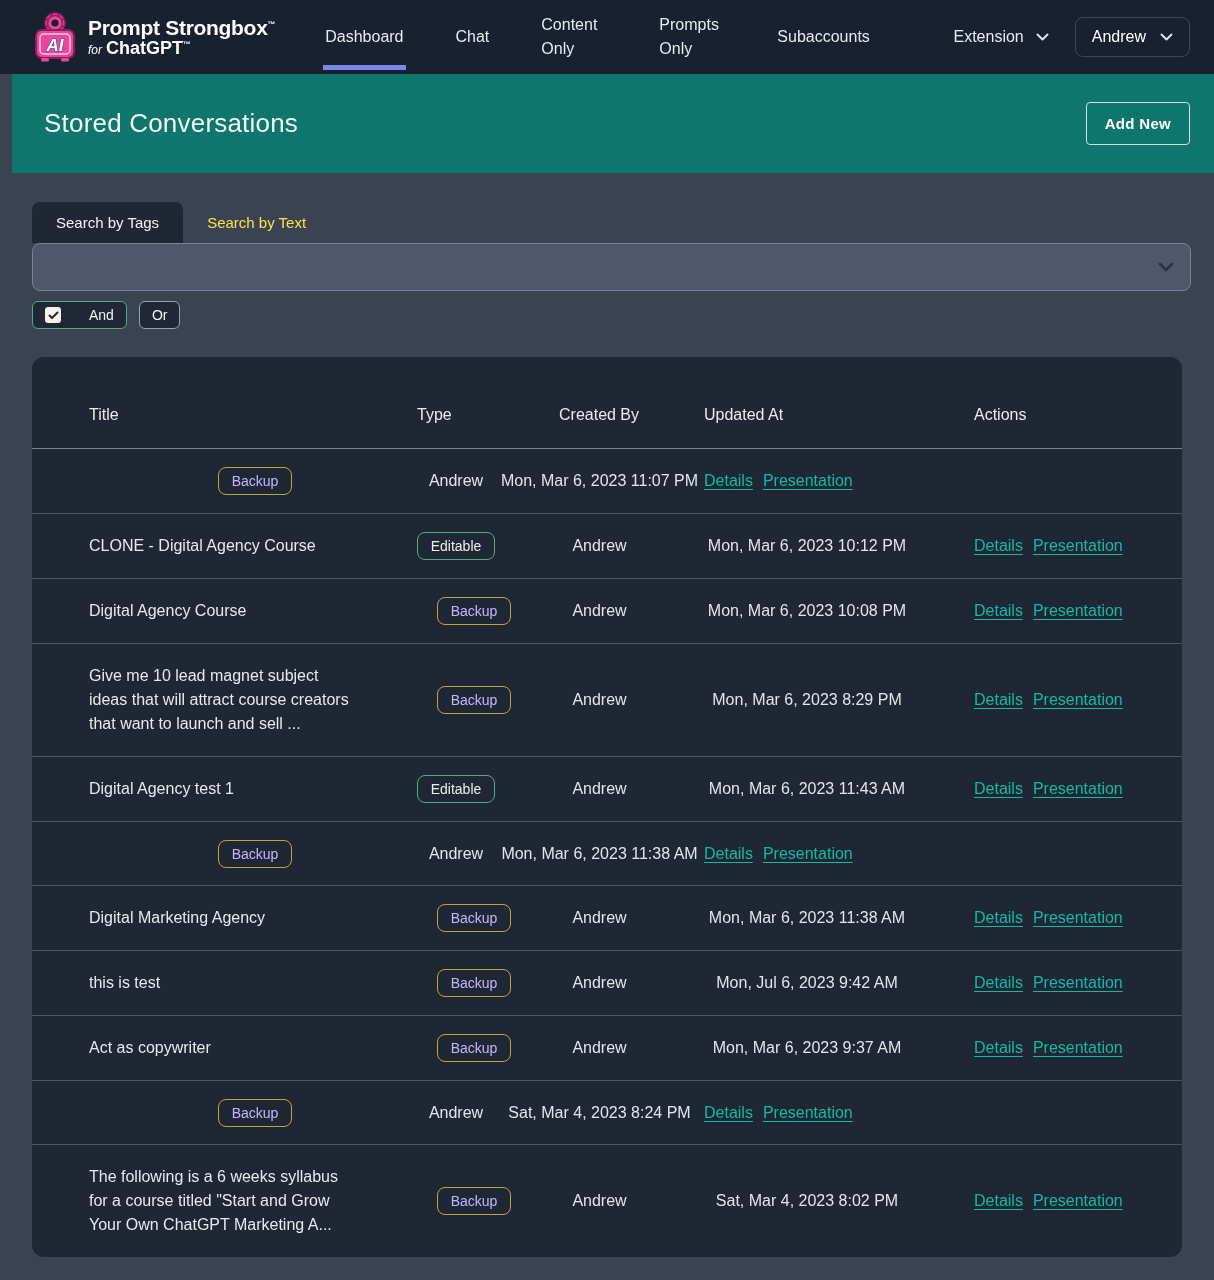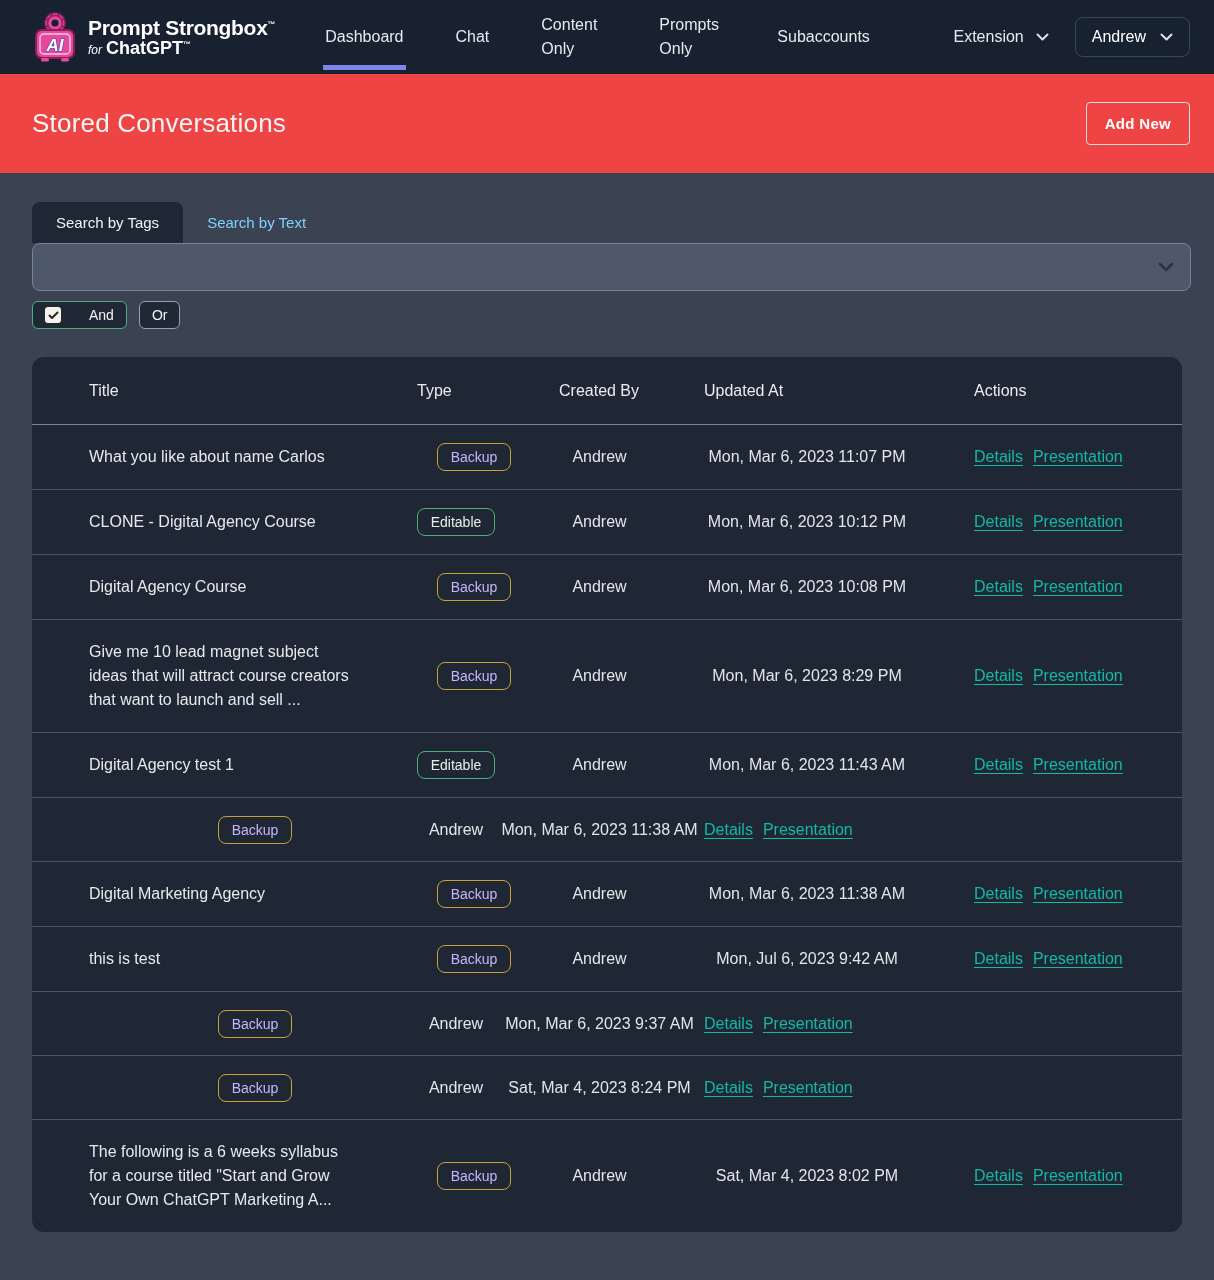--- a/index.html
+++ b/index.html
@@ -16,42 +16,42 @@
   sup.tm { font-size:8px; font-weight:700; vertical-align:super; }
   .nav-links { display:flex; align-items:center; gap:52px; margin-left:50px; flex:1 1 auto; }
   .nav-item { font-size:16px; color:#e7eaee; height:74px; display:flex; align-items:center; position:relative; cursor:pointer; white-space:nowrap; }
   .nav-item.narrow { white-space:normal; max-width:66px; line-height:24px; }
   .nav-item.active::after { content:""; position:absolute; left:-2px; right:-2px; bottom:4px; height:5px; background:#7b86e8; }
   .extension { display:flex; align-items:center; gap:12px; margin-left:auto; margin-right:26px; font-size:16px; cursor:pointer; white-space:nowrap; }
   .account-btn { display:flex; align-items:center; gap:14px; border:1px solid #3a4659; border-radius:8px; padding:10px 16px; font-size:16px; color:#ffffff; background:transparent; cursor:pointer; white-space:nowrap; }
   .chev { color:#dfe3e9; display:inline-flex; }
 
   
-  .page-header { height:99px; background:#ef4444; display:flex; align-items:center; justify-content:space-between; padding:0 24px 0 32px; }
+  .page-header { height:99px; background:#0f766e; display:flex; align-items:center; justify-content:space-between; padding:0 24px 0 32px;margin-left:12px; }
   .page-title { font-size:26px; font-weight:500; color:#f2f4f6; letter-spacing:0.2px; }
   .add-new-btn { border:1px solid #d9dce1; border-radius:4px; background:transparent; color:#ffffff; font-weight:700; font-size:15px; padding:12px 18px; letter-spacing:0.3px; cursor:pointer; font-family:inherit; }
 
   
   .main { padding-top:29px; }
   .tabs { display:flex; margin-left:32px; }
   .tab { padding:12px 24px; font-size:15px; border-radius:8px 8px 0 0; cursor:pointer; }
   .tab.active { background:#1f2734; color:#f0f2f5; }
-  .tab.inactive { color:#7dd3fc; }
+  .tab.inactive { color:#fde047; }
   .tag-select { margin:0 23px 0 32px; height:48px; background:#4e586a; border:1px solid #78839a; border-radius:8px; position:relative; cursor:pointer; }
   .tag-select .chev { position:absolute; right:16px; top:50%; transform:translateY(-50%); color:#2b3340; }
   .and-or { display:flex; gap:12px; margin:10px 0 0 32px; }
   .chip { display:flex; align-items:center; gap:10px; background:#1f2834; border-radius:6px; padding:5px 12px; font-size:14px; color:#f2f4f6; cursor:pointer; }
   .chip.and { border:1px solid #4cae7d;gap:28px; }
   .chip.or  { border:1px solid #97a0b0; }
   .checkbox { width:16px; height:16px; background:#f7f2e7; border-radius:3px; display:flex; align-items:center; justify-content:center; }
 
   
   .card { margin:28px 32px 0 32px; background:#1f2734; border-radius:12px; overflow:hidden; }
   .trow { display:grid; grid-template-columns:296px 142px 145px 270px 1fr; padding:0 49px 0 57px; align-items:center; }
-  .thead { height:68px; align-items:end; padding-bottom:24px; border-bottom:1px solid #7b8494; }
+  .thead { height:92px; align-items:end; padding-bottom:24px; border-bottom:1px solid #7b8494; }
   .th { font-size:16px; color:#e9ecef; }
   .th:not(:first-child) { padding-left:32px; }
   .tbody .trow { min-height:64px; }
   .tbody .trow + .trow { border-top:1px solid rgba(150,160,175,0.38); }
   .c-title { max-width:296px; padding:20px 36px 20px 0; line-height:24px; font-size:16px; color:#e6e9ed; }
   .badge { display:inline-block; padding:5px 13px; border:1px solid; border-radius:8px; font-size:14px; white-space:nowrap; }
   .badge-Backup  { border-color:#c7a23c; color:#c4b5fd;margin-left:36px; }
   .badge-Editable{ border-color:#4cae7d; color:#e9efe9; }
   .c-type { justify-self:center; }
   .c-created, .c-updated { justify-self:center; font-size:16px; color:#e2e5ea; white-space:nowrap; }
@@ -153,21 +153,20 @@
   <div class="card">
     <div class="trow thead">
       <div class="th">Title</div>
       <div class="th">Type</div>
       <div class="th">Created By</div>
       <div class="th">Updated At</div>
       <div class="th">Actions</div>
     </div>
     <div class="tbody">
   <div class="trow">
-    <div class="c-title">What you like about name Carlos</div>
     <div class="c-type"><span class="badge badge-Backup">Backup</span></div>
     <div class="c-created">Andrew</div>
     <div class="c-updated">Mon, Mar 6, 2023 11:07 PM</div>
     <div class="c-actions">
       <span class="action-link">Details</span>
       <span class="action-link">Presentation</span>
     </div>
   </div>
 
   <div class="trow">
@@ -240,20 +239,21 @@
     <div class="c-type"><span class="badge badge-Backup">Backup</span></div>
     <div class="c-created">Andrew</div>
     <div class="c-updated">Mon, Jul 6, 2023 9:42 AM</div>
     <div class="c-actions">
       <span class="action-link">Details</span>
       <span class="action-link">Presentation</span>
     </div>
   </div>
 
   <div class="trow">
+    <div class="c-title">Act as copywriter</div>
     <div class="c-type"><span class="badge badge-Backup">Backup</span></div>
     <div class="c-created">Andrew</div>
     <div class="c-updated">Mon, Mar 6, 2023 9:37 AM</div>
     <div class="c-actions">
       <span class="action-link">Details</span>
       <span class="action-link">Presentation</span>
     </div>
   </div>
 
   <div class="trow">

